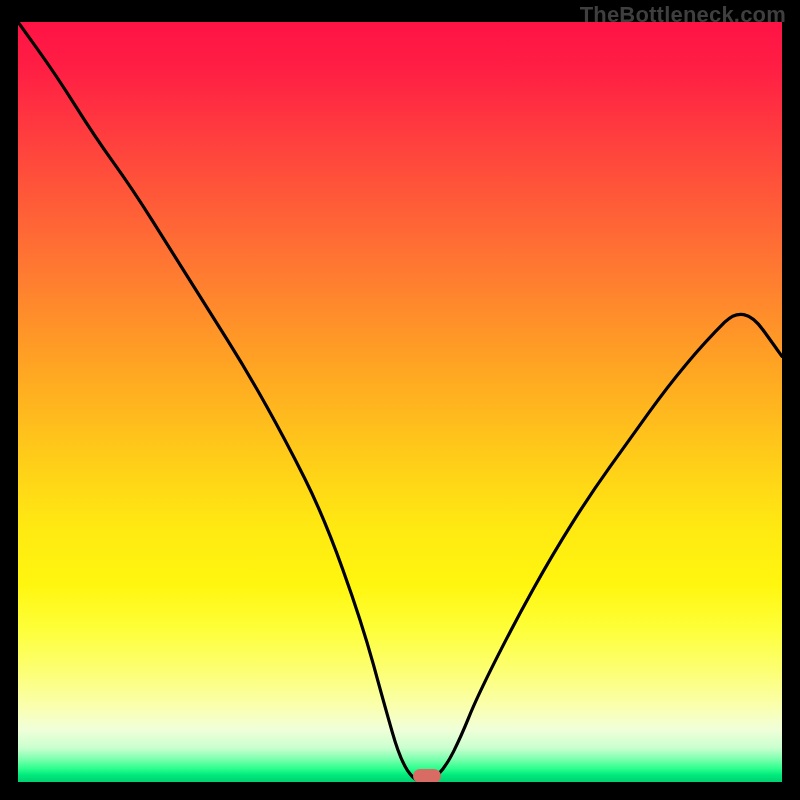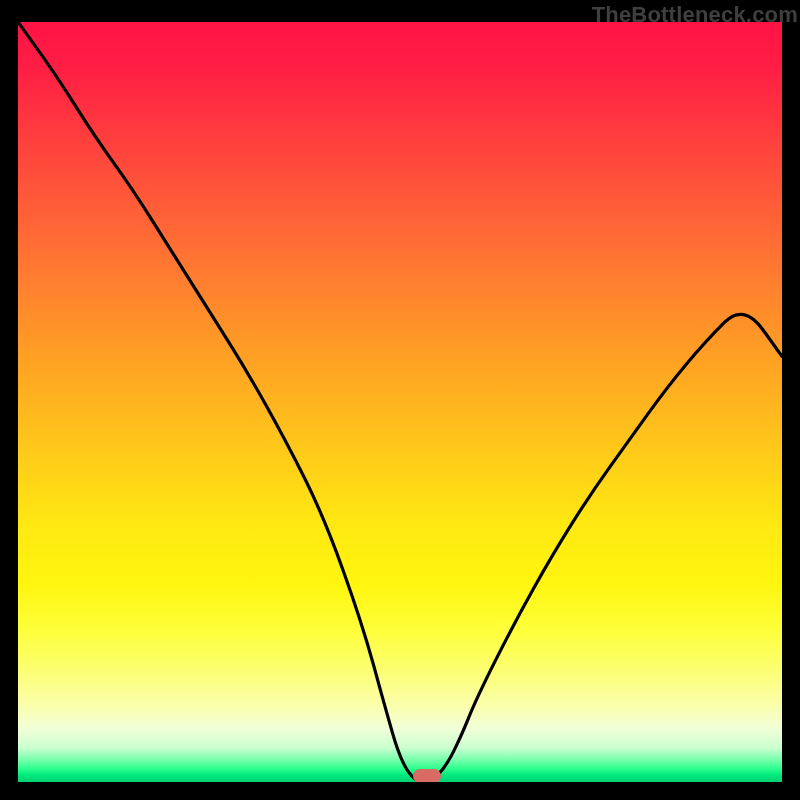--- a/index.html
+++ b/index.html
@@ -13,21 +13,21 @@
   }
   .frame {
     position: relative;
     width: 800px;
     height: 800px;
     background: #000;
   }
   .watermark {
     position: absolute;
     top: 2px;
-    right: 2px;
+    right: 14px;
     color: #3f3f3f;
     font-size: 22px;
     font-weight: 600;
     letter-spacing: 0.2px;
     z-index: 10;
   }
   .plot-area {
     position: absolute;
     left: 18px;
     top: 22px;

